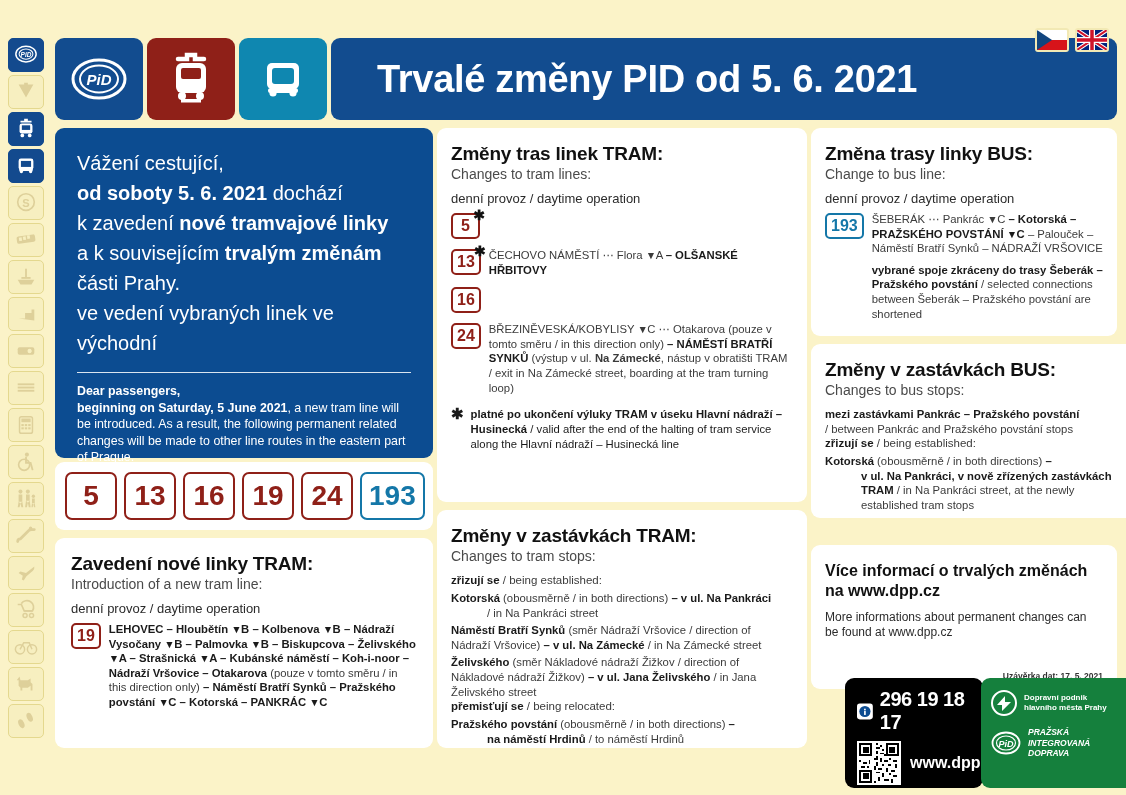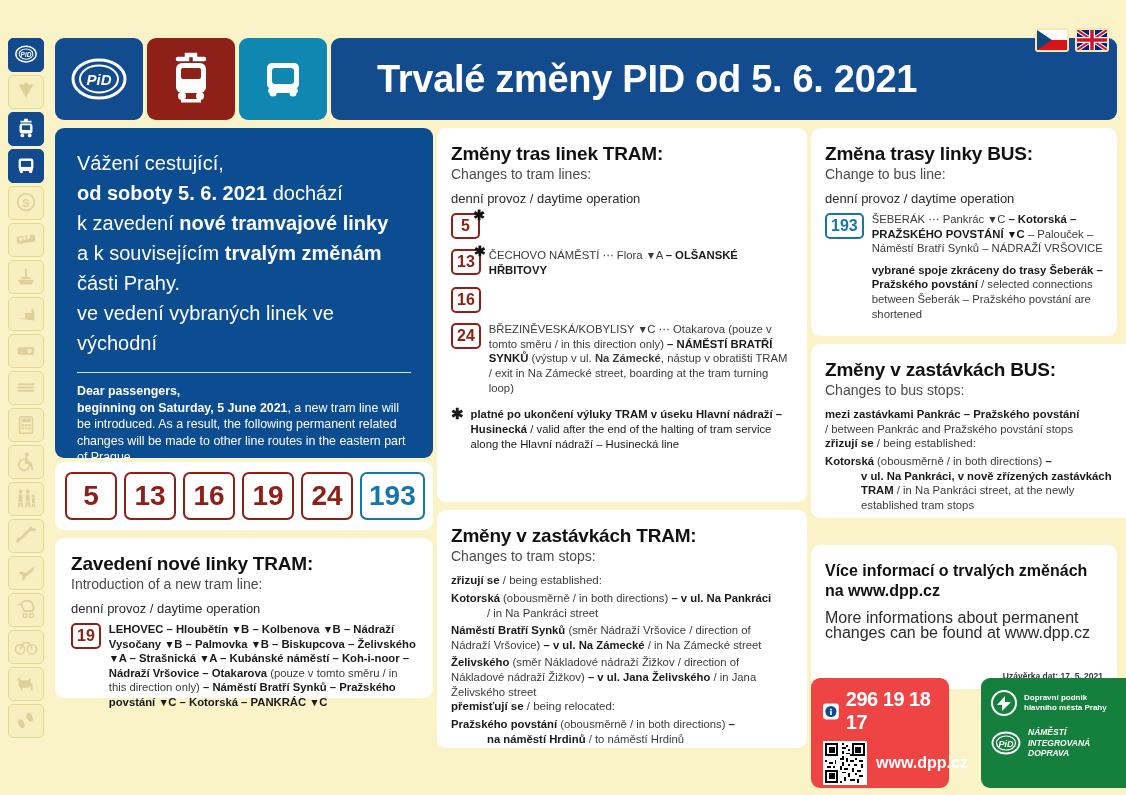--- a/index.html
+++ b/index.html
@@ -103,21 +103,21 @@
     display: flex; align-items: center; justify-content: center;
     font-weight: bold;
   }
   .line-badge.big {
     height: 48px; min-width: 52px; padding: 0 7px;
     border: 2.5px solid #8f2018; color: #8f2018; font-size: 28px;
   }
   .line-badge.big.bus { border-color: #1477a8; color: #1477a8; }
 
   #newline-card {
-    left: 55px; top: 538px; width: 378px; height: 160px;
+    left: 55px; top: 538px; width: 378px; height: 210px;
     padding: 14px 16px 2px 16px;
   }
 
   
   #tram-routes-card {
     left: 437px; top: 128px; width: 370px; height: 374px;
     padding: 14px 14px 0 14px;
   }
   #tram-stops-card {
     left: 437px; top: 510px; width: 370px; height: 238px;
@@ -136,22 +136,22 @@
   #info-card {
     left: 811px; top: 545px; width: 306px; height: 144px;
     padding: 16px 14px 0 14px;
   }
   #deadline {
     position: absolute; right: 14px; bottom: 8px;
     font-size: 8.5px; font-weight: bold; color: #333;
   }
 
   #footer-contact {
-    left: 811px; top: 678px; width: 138px; height: 110px;
-    background: #ef4444; border-radius: 9px;
+    left: 845px; top: 678px; width: 138px; height: 110px;
+    background: #000000; border-radius: 9px;
     position: absolute; padding: 10px 0 0 12px;
   }
   #footer-logos {
     left: 981px; top: 678px; width: 153px; height: 110px;
     background: #15803d; border-radius: 9px;
     position: absolute; padding: 12px 0 0 10px;
   }
   #phone-row { display: flex; align-items: center; gap: 7px; }
   #phone-num { color: #fff; font-size: 20px; font-weight: bold; letter-spacing: -.5px; }
   #qr-row { display: flex; align-items: center; gap: 9px; margin-top: 7px; }
@@ -206,21 +206,21 @@
     font-size: 11.3px; line-height: 14.6px; margin-top: 3px;
     padding-left: 0;
   }
   .stop-item b { font-weight: bold; }
   .stop-item .reg { font-weight: normal; color: #3b3b3b; }
   .stop-item .ind { display: block; padding-left: 36px; }
   .info-cz {
     font-size: 16px; font-weight: bold; line-height: 20px; color: #111;
   }
   .info-en {
-    font-size: 16px; line-height: 15px; color: #2b2b2b; margin-top: 9px;
+    font-size: 12px; line-height: 15px; color: #2b2b2b; margin-top: 9px;
   }
   .msym { font-size: 10.5px; letter-spacing: -.5px; }
 </style>
 </head>
 <body>
 
 <div id="icon-rail">
     <div class="rail-icon active" title="PID">
       <svg width="24" height="24" viewBox="0 0 26 26">
         <ellipse cx="13" cy="12" rx="11" ry="8.5" fill="none" stroke-width="1.6"></ellipse>
@@ -626,18 +626,18 @@
       <div>hlavního města Prahy</div>
     </div>
   </div>
   <div class="logo-row">
     <svg width="30" height="24" viewBox="0 0 30 24">
       <ellipse cx="15" cy="12" rx="13.5" ry="10.5" fill="none" stroke="#fff" stroke-width="1.8"></ellipse>
       <ellipse cx="15" cy="12" rx="9.5" ry="7" fill="none" stroke="#fff" stroke-width="1.2"></ellipse>
       <text x="15" y="16" font-family="'Liberation Sans',sans-serif" font-size="9" font-weight="bold" font-style="italic" fill="#fff" text-anchor="middle">PiD</text>
     </svg>
     <div class="logo-txt italic">
-      <div>NÁMĚSTÍ</div>
+      <div>PRAŽSKÁ</div>
       <div>INTEGROVANÁ</div>
       <div>DOPRAVA</div>
     </div>
   </div>
 </div>
 
 </body></html>

